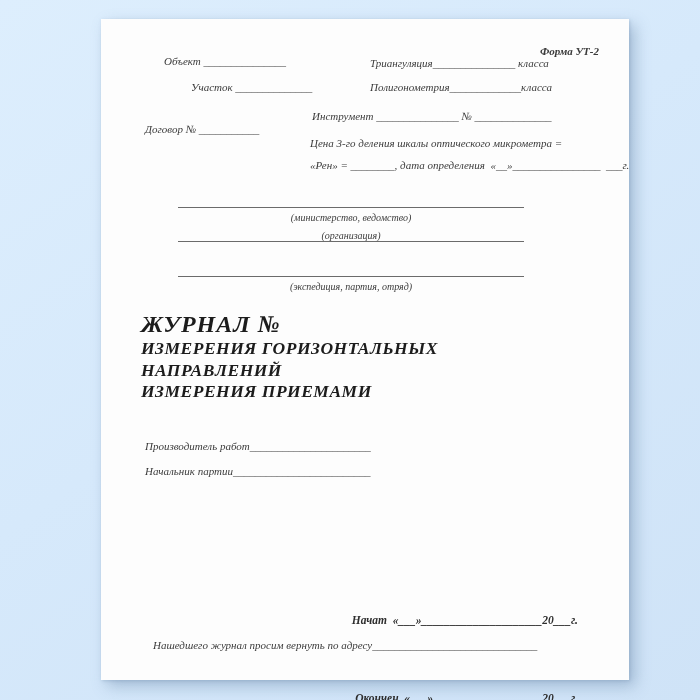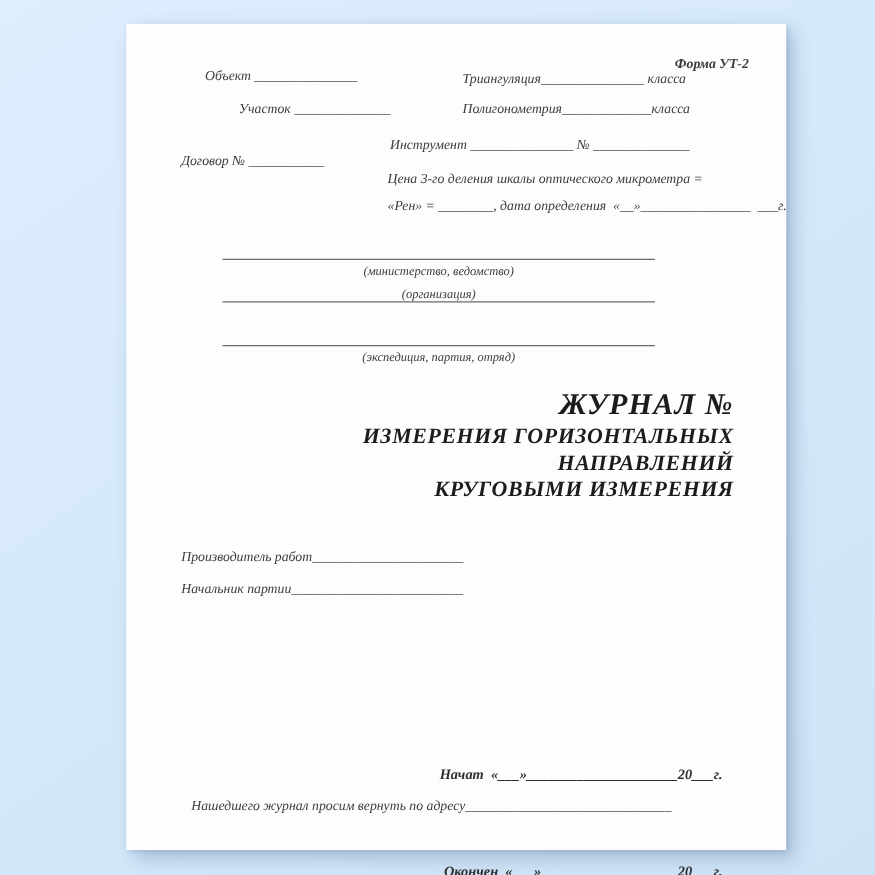--- a/index.html
+++ b/index.html
@@ -33,23 +33,23 @@
   .caption {
     position: absolute;
     left: 77px; width: 346px;
     text-align: center;
     font-size: 10px;
     white-space: pre;
     color: #3b3b3b;
   }
   .title-block {
     position: absolute;
-    left: 40px; right: 42px;
+    left: 40px; right: 26px;
     top: 292px;
-    text-align: right;
+    text-align: left;
     color: #1c1c1c;
     font-weight: bold;
   }
   .title-main { font-size: 24px; line-height: 27px; letter-spacing: 1px; }
   .title-sub  { font-size: 17.5px; line-height: 21.5px; letter-spacing: 0.5px; }
   .dates-block {
     position: absolute;
     right: 51px; top: 536px;
     text-align: right;
     line-height: 26px;
@@ -82,21 +82,21 @@
   <div class="blank-line" style="top:222px;"></div>
   <div class="caption" style="top:211px;">(организация)</div>
 
   <div class="blank-line" style="top:257px;"></div>
   <div class="caption" style="top:262px;">(экспедиция, партия, отряд)</div>
 
   <div class="title-block">
     <div class="title-main">ЖУРНАЛ №</div>
     <div class="title-sub">ИЗМЕРЕНИЯ ГОРИЗОНТАЛЬНЫХ</div>
     <div class="title-sub">НАПРАВЛЕНИЙ</div>
-    <div class="title-sub">КРУГОВЫМИ ИЗМЕРЕНИЯ</div>
+    <div class="title-sub">ИЗМЕРЕНИЯ ПРИЕМАМИ</div>
   </div>
 
   <div class="t" style="left:44px; top:421px;">Производитель работ______________________</div>
   <div class="t" style="left:44px; top:446px;">Начальник партии_________________________</div>
 
   <div class="dates-block">
     <div>Начат  «___»_____________________20___г.</div>
     <div>Окончен  «___»___________________20___г.</div>
   </div>
 

